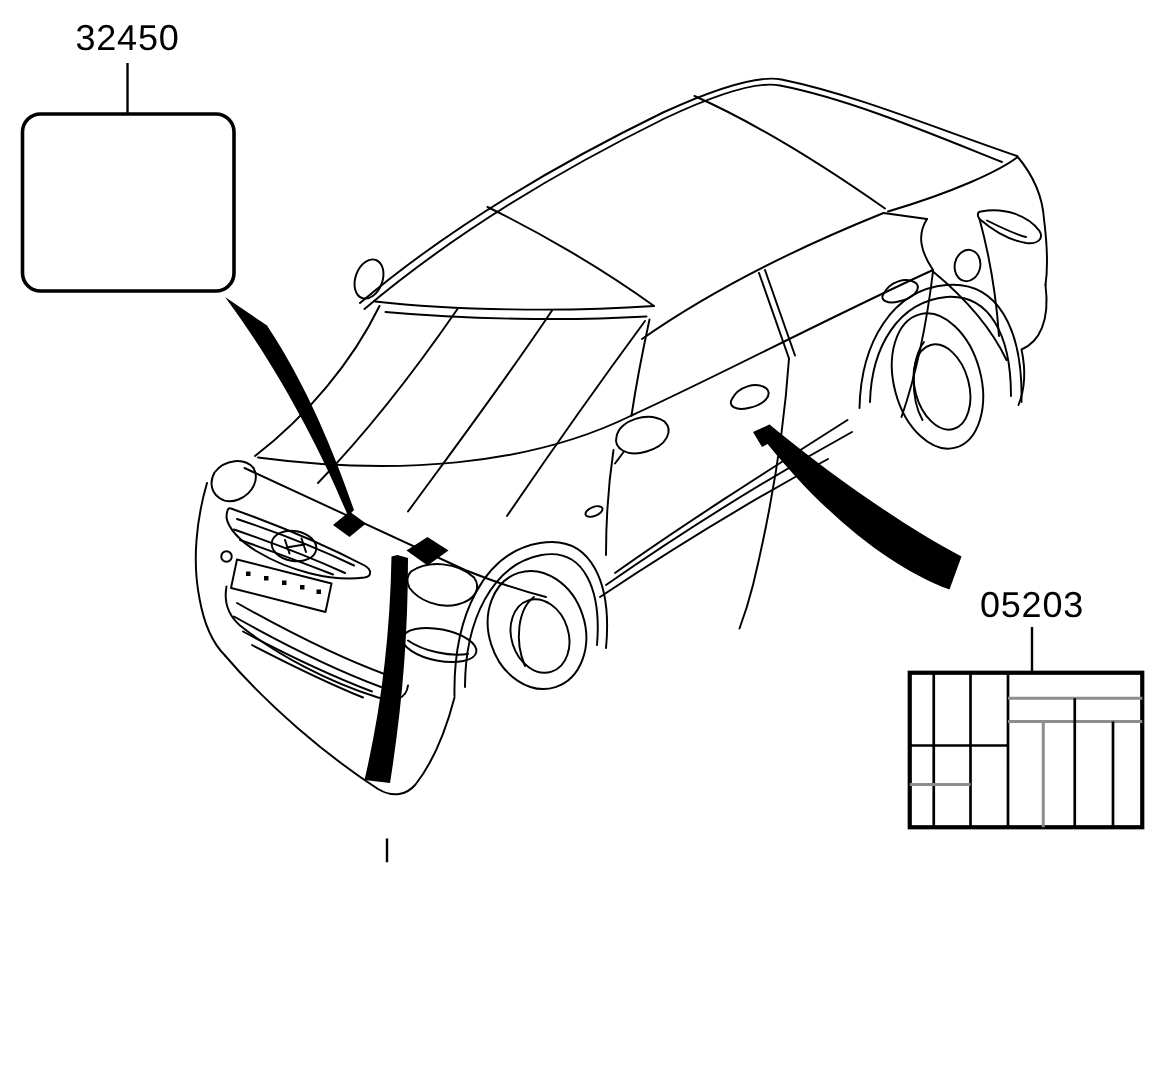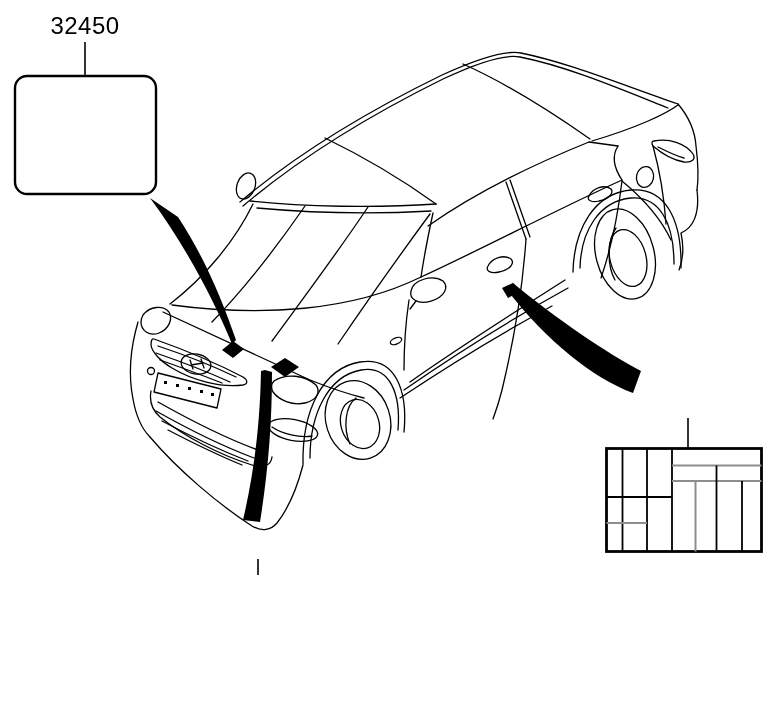--- a/index.html
+++ b/index.html
@@ -169,14 +169,15 @@
       <line x1="672" y1="465.5" x2="761.5" y2="465.5" stroke="#8d8d8d" stroke-width="2"></line>
       <line x1="672" y1="481" x2="761.5" y2="481" stroke="#8d8d8d" stroke-width="2"></line>
       <line x1="695.5" y1="481" x2="695.5" y2="551.5" stroke="#8d8d8d" stroke-width="2"></line>
       <line x1="716.5" y1="465.5" x2="716.5" y2="551.5"></line>
       <line x1="742" y1="481" x2="742" y2="551.5"></line>
     </g>
   </g>
 </svg>
 
 <div class="pn" id="pn-32450">32450</div>
+<div class="pn" id="pn-05203">05203</div>
 
 </div>
 
 </body></html>

